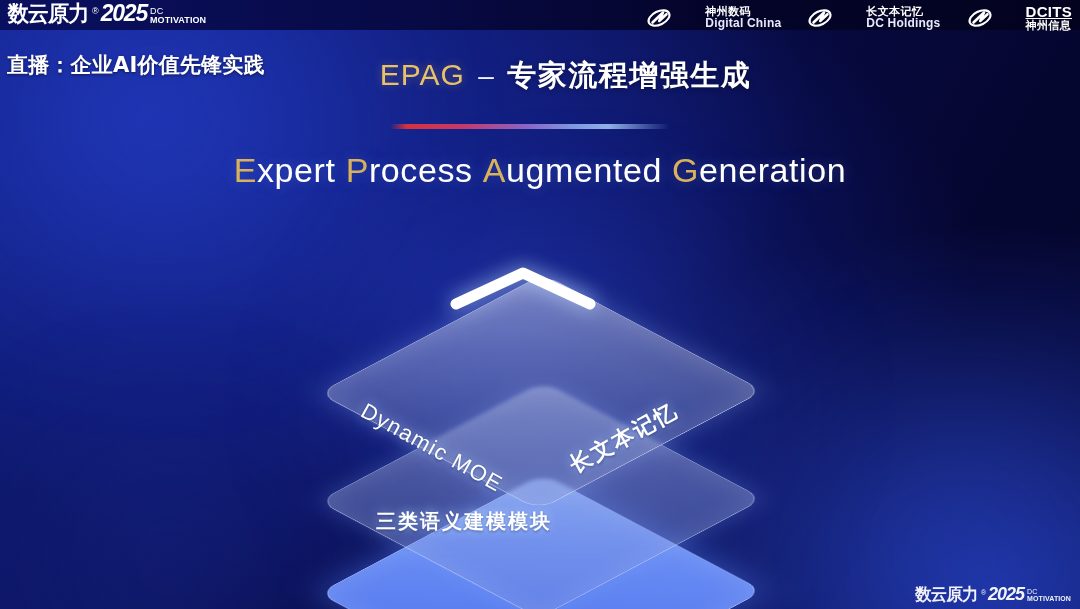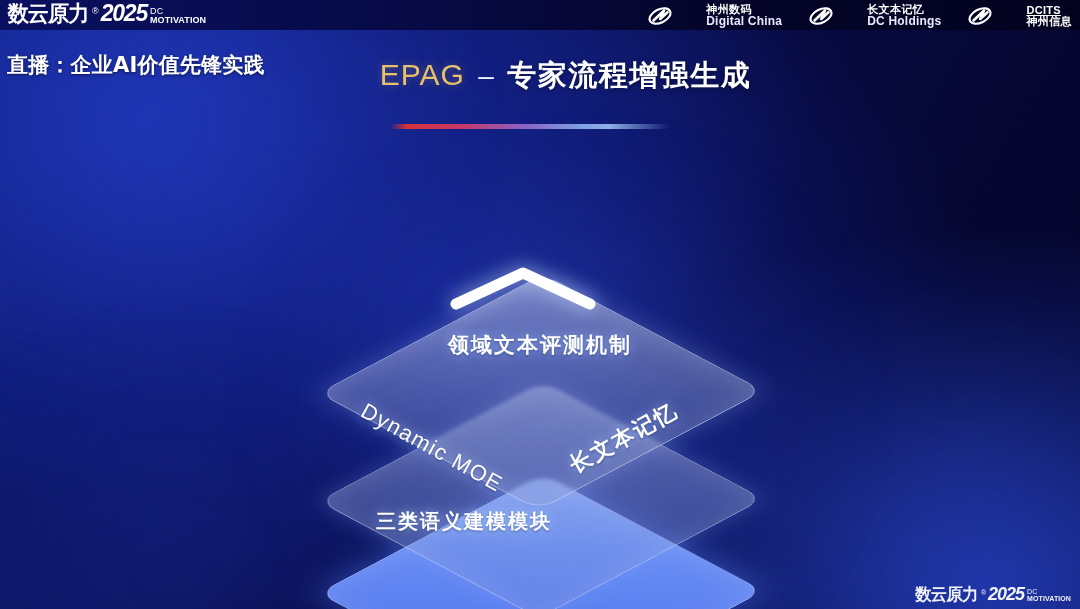--- a/index.html
+++ b/index.html
@@ -80,21 +80,21 @@
   .logo-unit { display:flex; align-items:center; gap:5px; }
   .swoosh {
     width:26px; height:22px; flex:0 0 auto; position:relative;
   }
   .logo-text { display:flex; flex-direction:column; line-height:1.04;margin-left:28px; }
   .logo-text .cn {
     font-family:"DejaVu Sans","Liberation Sans",sans-serif;
     font-size:11px; font-weight:bold; color:#ffffff; letter-spacing:.4px;
   }
   .logo-text .en { font-size:12px; font-weight:bold; color:#e7eaff; letter-spacing:.2px; }
-  .logo-text .big { font-size:11px; font-weight:bold; color:#ffffff; letter-spacing:.3px;text-decoration:underline; }
+  .logo-text .big { font-size:15px; font-weight:bold; color:#ffffff; letter-spacing:.3px;text-decoration:underline; }
 
   
   .epag-title {
     position:absolute; left:8px; top:56px; width:1080px; z-index:5;
     text-align:center; white-space:nowrap;
     padding-left:35px;
   }
   .epag-title .en {
     font-family:"Liberation Sans",sans-serif;
     font-size:30px; font-weight:normal; color:#e8c26a;
@@ -294,40 +294,40 @@
   </div>
 
   <div class="epag-title">
     <span class="en">EPAG</span>
     <span class="dash">–</span>
     <span class="cn">专家流程增强生成</span>
   </div>
 
   <div class="divider"></div>
 
+  <div class="subtitle"><span><span class="cap">E</span><span>xpert</span><span>&nbsp;</span><span class="cap">P</span><span>rocess</span><span>&nbsp;</span><span class="cap">A</span><span>ugmented</span><span>&nbsp;</span><span class="cap">G</span><span>eneration</span></span></div>
 
   <div class="stack">
     <div class="layer l-bot">
       <div class="plate"></div>
     </div>
     <div class="layer l-mid">
       <div class="plate"></div>
     </div>
     <div class="layer l-top">
       <div class="plate"></div>
     </div>
   </div>
 
   <div class="chev">
     <svg width="150" height="48" viewBox="0 0 150 48">
       <path d="M8 40 L75 9 L142 40" fill="none" stroke="#ffffff" stroke-width="11" stroke-linecap="round" stroke-linejoin="round"></path>
     </svg>
   </div>
 
-  <div class="plabel top-label">领域文本评测机制</div>
   <div class="plabel moe">Dynamic MOE</div>
   <div class="plabel ltm">长文本记忆</div>
   <div class="plabel bot-label">三类语义建模模块</div>
 
   <div class="brand-br">
     <span class="brand-cn">数云原力</span>
     <span class="brand-reg">®</span>
     <span class="brand-year">2025</span>
     <span class="brand-dc">
       <span class="l1">DC</span>

